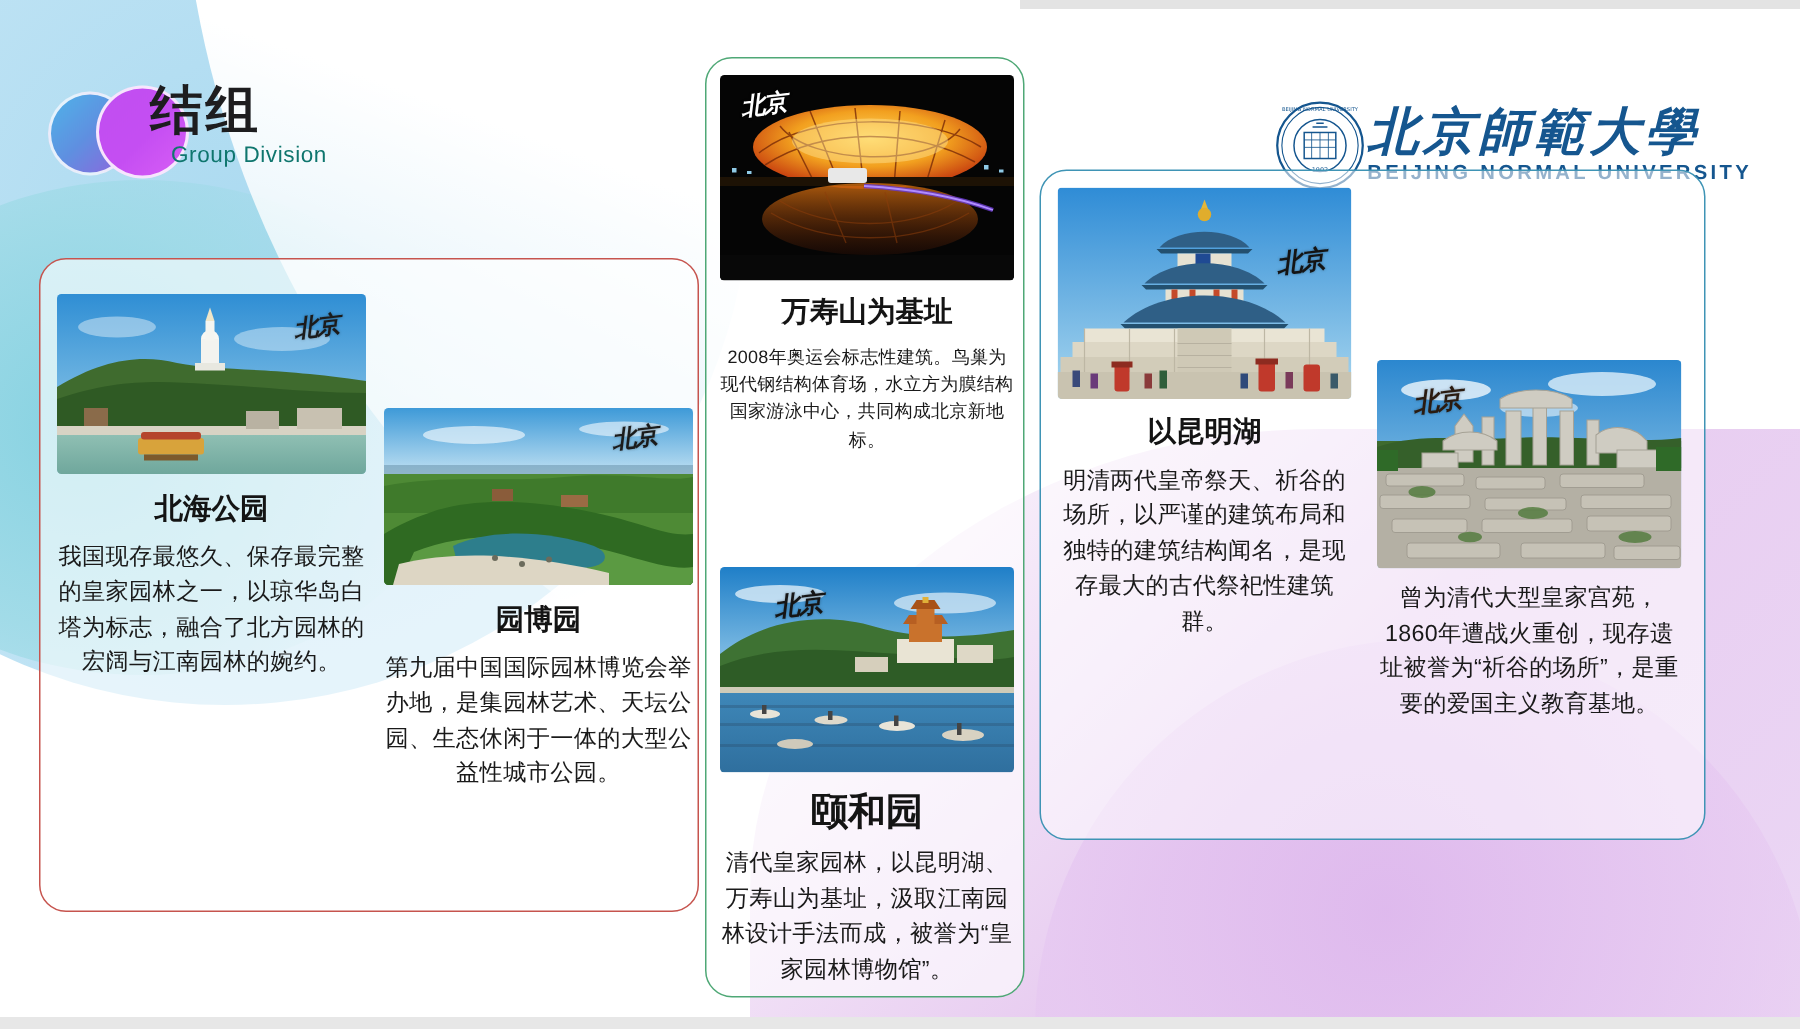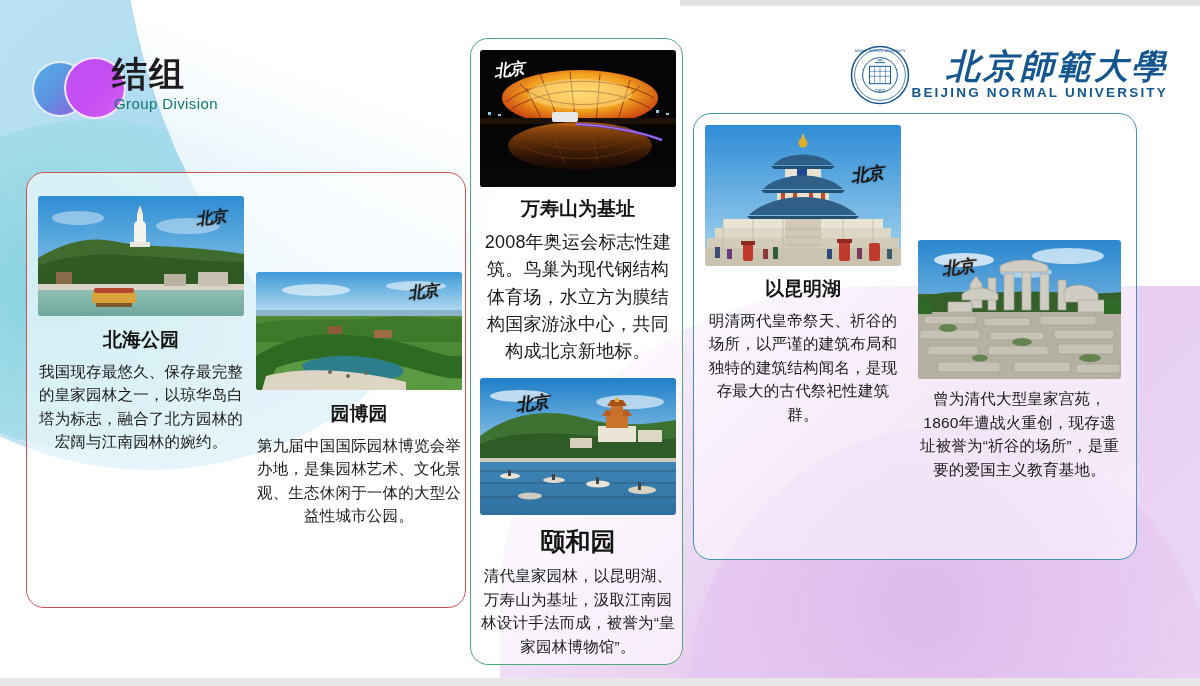--- a/index.html
+++ b/index.html
@@ -76,33 +76,33 @@
   .circle-a {
     left: 0; top: 6px; width: 56px; height: 56px;
     background: linear-gradient(135deg, #4fb3e8 0%, #5f8fe0 50%, #8f63dd 100%);
   }
   .circle-b {
     left: 32px; top: 2px; width: 62px; height: 62px;
     background: linear-gradient(135deg, #c04ff0 0%, #c44ef2 55%, #d85ef5 100%);
   }
 
   .title-zh {
-    position: absolute; left: 112px; top: 55px;
+    position: absolute; left: 100px; top: 55px;
     font-size: 35px; font-weight: 700; color: #1d1d1f;
     letter-spacing: 2px; line-height: 1.1;
   }
   .title-en {
     position: absolute; left: 114px; top: 95px;
     font-size: 15px; color: #0f766e; letter-spacing: .4px;
   }
 
   
   .uni-logo {
-    position: absolute; right: 32px; top: 44px;
-    display: flex; align-items: center;  text-align: right;
+    position: absolute; right: 32px; top: 66px;
+    display: flex; align-items: center; 
   }
   .uni-seal { width: 62px; height: 62px; flex: 0 0 auto; }
   .uni-text { display: flex; flex-direction: column; gap: 2px; }
   .uni-zh {
     font-family: "Liberation Serif", "DejaVu Serif", serif;
     font-size: 34px; font-weight: 700; color: #15568f;
     letter-spacing: 3px; font-style: italic; line-height: 1;
   }
   .uni-en {
     font-size: 13.5px; font-weight: 700; color: #15568f;
@@ -153,21 +153,21 @@
   #item-beihai .desc   { font-size: 15.5px; }
 
   #item-yuanboyuan { left: 256px; top: 272px; width: 206px; }
   #item-yuanboyuan .photo  { height: 118px; }
   #item-yuanboyuan .caption{ font-size: 19px; margin-top: 13px; }
   #item-yuanboyuan .desc   { font-size: 15.5px; }
 
   #item-niaochao   { left: 480px; top: 50px; width: 196px; }
   #item-niaochao .photo  { height: 137px; }
   #item-niaochao .caption{ font-size: 19px; margin-top: 11px; }
-  #item-niaochao .desc   { font-size: 18px; }
+  #item-niaochao .desc   { font-size: 12px; }
 
   #item-yiheyuan   { left: 480px; top: 378px; width: 196px; }
   #item-yiheyuan .photo  { height: 137px; }
   #item-yiheyuan .caption{ font-size: 25px; margin-top: 11px; }
   #item-yiheyuan .desc   { font-size: 15.5px; }
 
   #item-tiantan    { left: 705px; top: 125px; width: 196px; }
   #item-tiantan .photo  { height: 141px; }
   #item-tiantan .caption{ font-size: 19px; margin-top: 12px; }
   #item-tiantan .desc   { font-size: 15.5px; }
@@ -285,21 +285,21 @@
         <path d="M10 104 C50 94 100 98 150 110 L150 118 L6 118Z" fill="#ddd6c4"></path>
         <circle cx="74" cy="100" r="2" fill="#6b6b5c"></circle>
         <circle cx="92" cy="104" r="2" fill="#6b6b5c"></circle>
         <circle cx="110" cy="101" r="2" fill="#6b6b5c"></circle>
         <rect x="72" y="54" width="14" height="8" fill="#8a5c3a"></rect>
         <rect x="118" y="58" width="18" height="8" fill="#9a6b44"></rect>
       </svg>
       <div class="stamp" style="right:24px; top:10px; font-size:16px; color:#1b1b1b;">北京</div>
     </div>
     <div class="caption">园博园</div>
-    <div class="desc">第九届中国国际园林博览会举办地，是集园林艺术、文化景观、生态休闲于一体的大型公益性城市公园。</div>
+    <div class="desc">第九届中国国际园林博览会举办地，是集园林艺术、天坛公园、生态休闲于一体的大型公益性城市公园。</div>
   </div>
 
   <div class="item" id="item-niaochao">
     <div class="photo">
       <svg class="ph" viewBox="0 0 196 137" preserveAspectRatio="none">
         <defs>
           <radialGradient id="nest" cx="50%" cy="40%" r="60%">
             <stop offset="0" stop-color="#ffd75e"></stop>
               <stop offset="55%" stop-color="#f2a01f"></stop>
             <stop offset="100%" stop-color="#c4380e"></stop>

